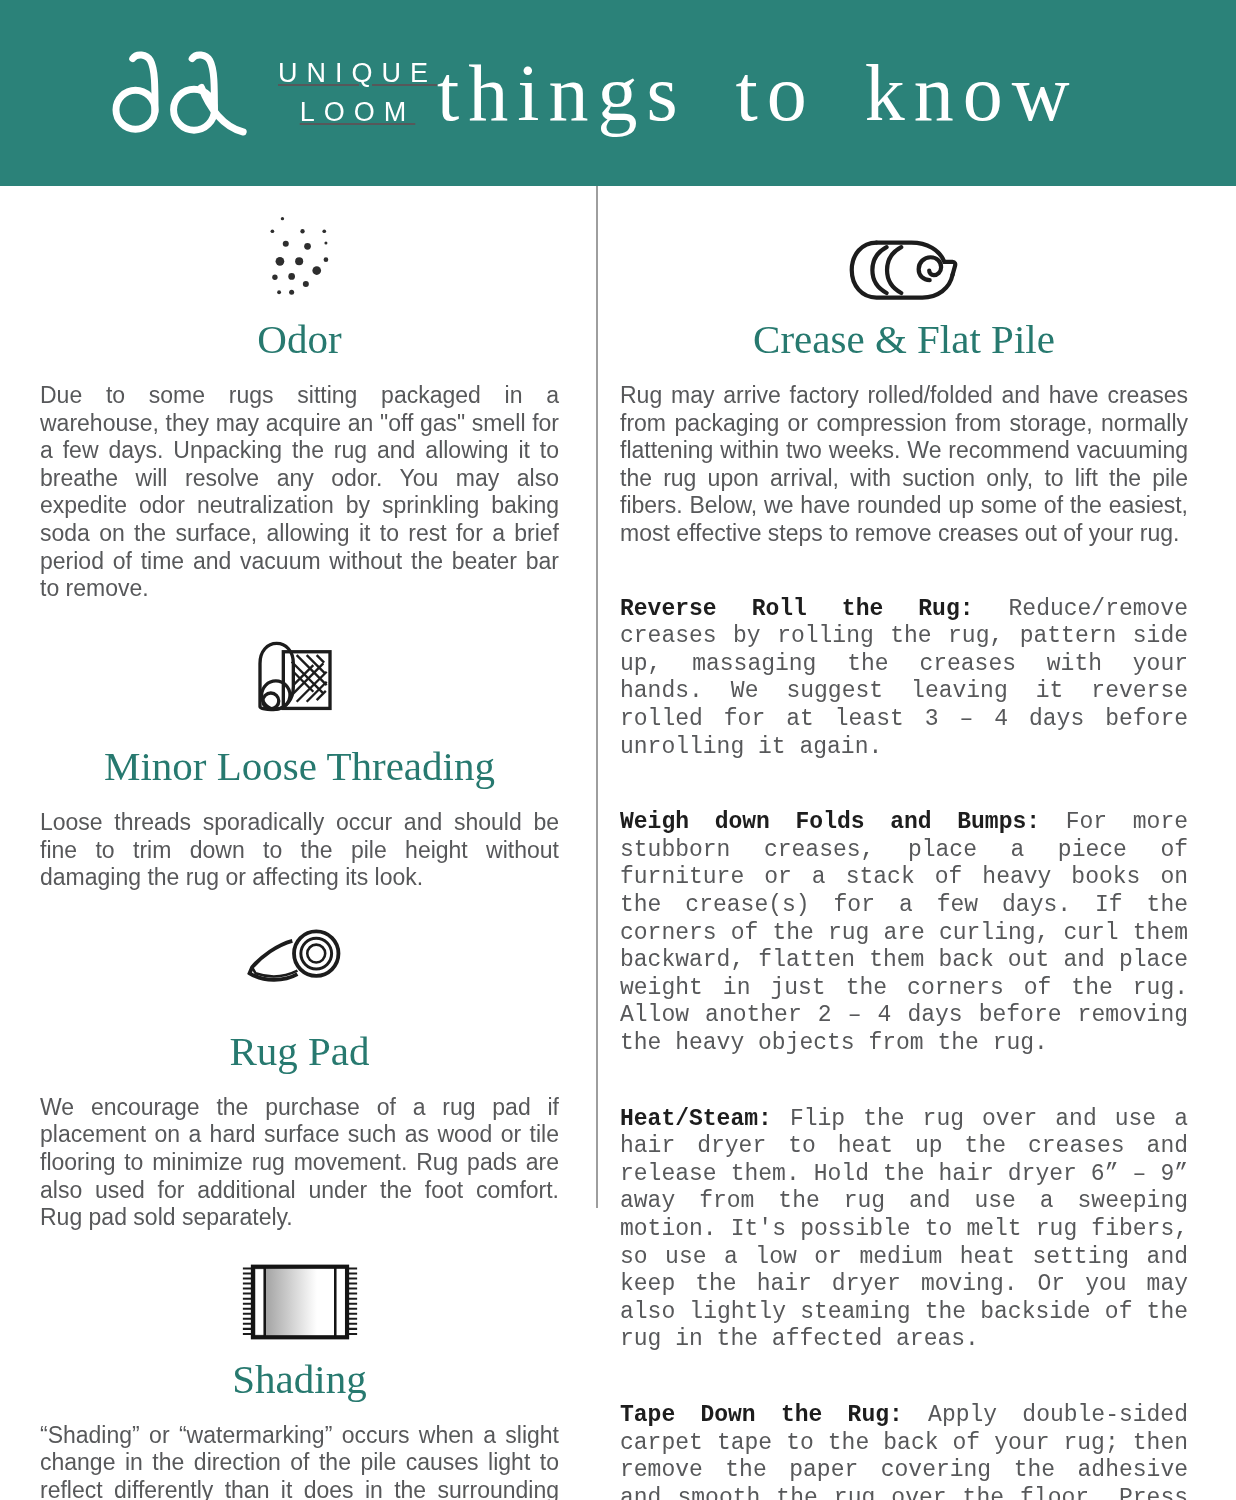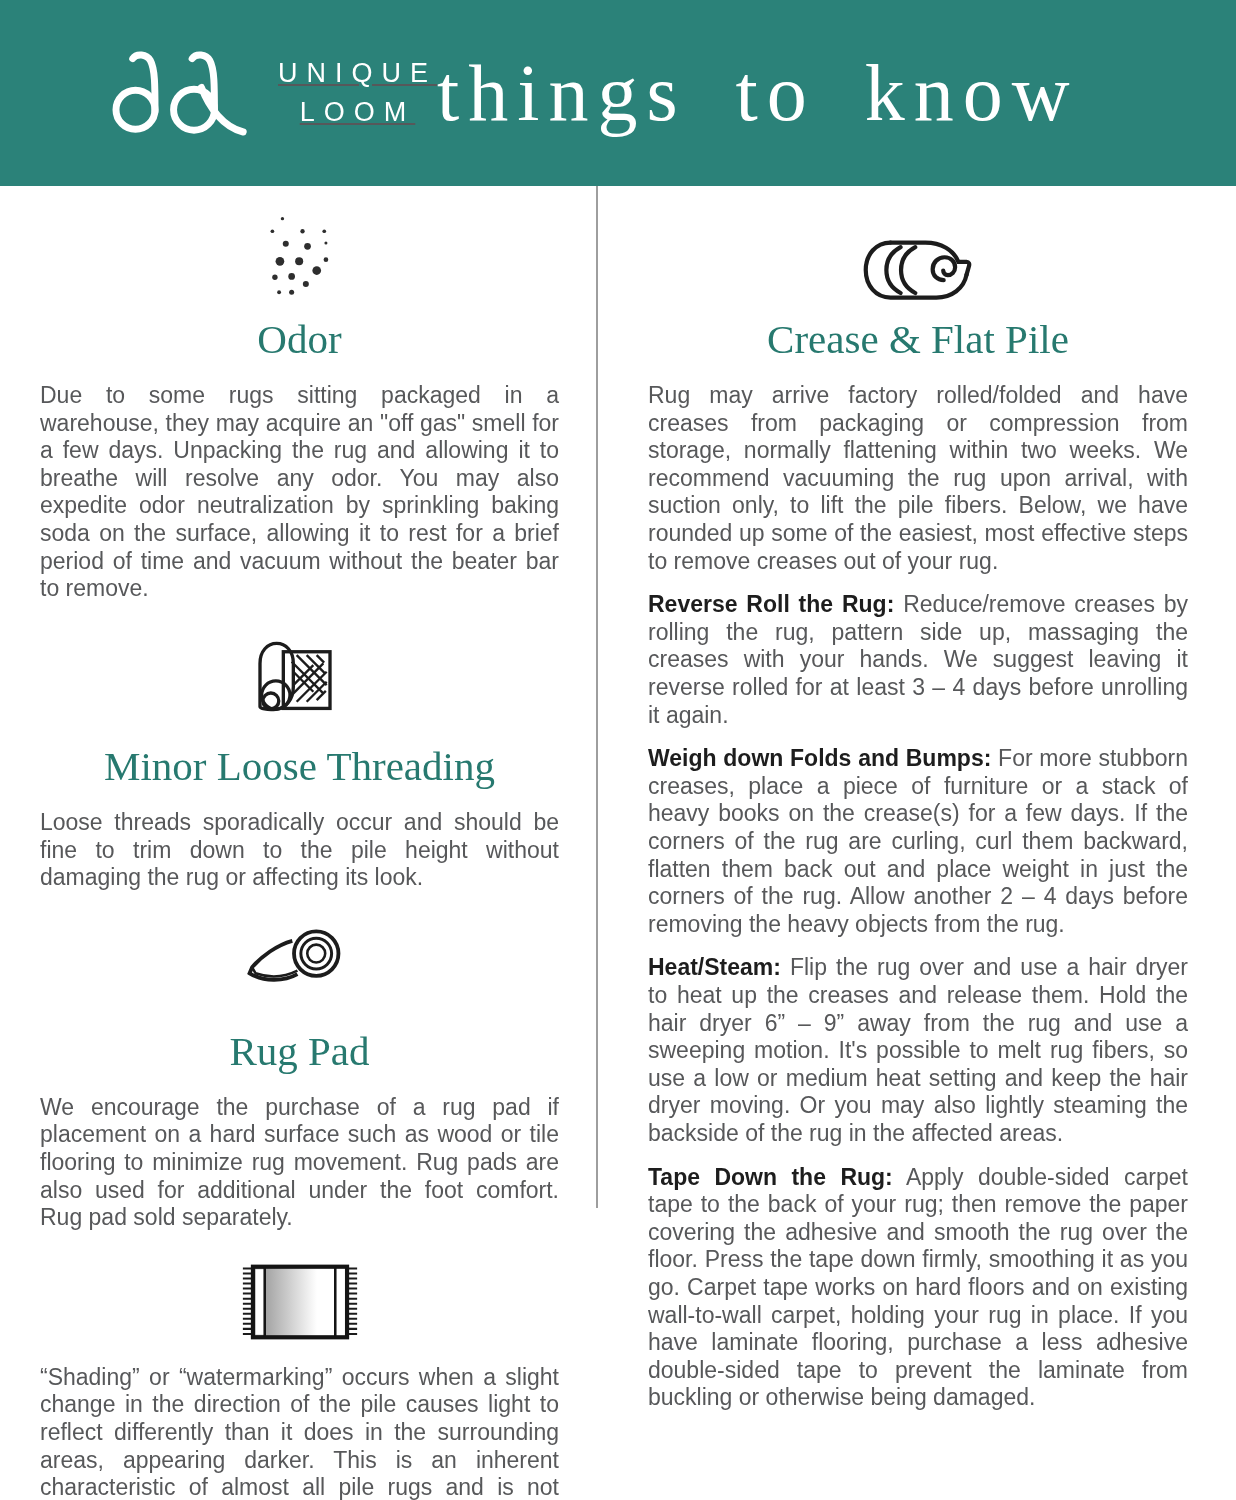--- a/index.html
+++ b/index.html
@@ -21,33 +21,33 @@
     flex:1; text-align:left; color:#ffffff;
     font-family:"Liberation Serif", serif; font-weight:400;
     font-size:80px; letter-spacing:9px; word-spacing:20px;
     padding-right:10px; white-space:nowrap;
   }
 
   
   .content { display:flex; height:1022px; }
   .col { height:100%; }
   .col-left  { width:598px; padding:0 37px 0 40px; border-right:2px solid #9e9e9e; }
-  .col-right { width:636px; padding:0 46px 0 50px; }
+  .col-right { width:636px; padding:0 46px 0 22px; }
 
   .section { text-align:center; }
   .icon-box { display:flex; justify-content:center; align-items:flex-end; }
   .section-title {
     font-family:"Liberation Serif", serif; font-weight:400;
     color:#27796f; font-size:41px; line-height:1.1; margin-top:13px;
   }
   p.body-text {
     margin-top:20px; text-align:justify; text-justify:inter-word;
     font-size:23px; line-height:1.2; color:#57585a;
   }
-  p.tip { margin-top:16px; }
+  p.tip { margin-top:48px;font-family:Liberation Mono, monospace; }
   p.tip strong { color:#1d1d1d; font-weight:700; }
 
   
   .s-odor .icon-box      { padding-top:26px; height:118px; }
   .s-thread .icon-box    { padding-top:30px; height:128px; }
   .s-pad .icon-box       { padding-top:30px; height:124px; }
   .s-shade .icon-box     { padding-top:28px; height:112px; }
   .s-crease .icon-box    { padding-top:52px; height:118px; }
 
   svg .ln { stroke:#1c1c1c; fill:none; }
@@ -159,20 +159,21 @@
             <path d="M2,10 h11 M2,16 h11 M2,22 h11 M2,28 h11 M2,34 h11 M2,40 h11 M2,46 h11 M2,52 h11 M2,58 h11 M2,64 h11 M2,70 h11 M2,76 h11 M2,82 h11 M2,88 h11"></path>
             <path d="M127,10 h11 M127,16 h11 M127,22 h11 M127,28 h11 M127,34 h11 M127,40 h11 M127,46 h11 M127,52 h11 M127,58 h11 M127,64 h11 M127,70 h11 M127,76 h11 M127,82 h11 M127,88 h11"></path>
           </g>
           <rect x="14" y="8" width="112" height="84" fill="url(#shadeGrad)" stroke="#141414" stroke-width="5"></rect>
           <rect x="17" y="11" width="10" height="78" fill="#ffffff"></rect>
           <rect x="113" y="11" width="10" height="78" fill="#ffffff"></rect>
           <line x1="28" y1="9" x2="28" y2="91" stroke="#141414" stroke-width="3"></line>
           <line x1="112" y1="9" x2="112" y2="91" stroke="#141414" stroke-width="3"></line>
         </svg>
       </div>
+      <h2 class="section-title">Shading</h2>
       <p class="body-text">“Shading” or “watermarking” occurs when a slight change in the direction of the pile causes light to reflect differently than it does in the surrounding areas, appearing darker. This is an inherent characteristic of almost all pile rugs and is not considered a defect.</p>
     </div>
 
   </div>
 
   <div class="col col-right">
 
     <div class="section s-crease">
       <div class="icon-box">
         <svg viewBox="0 0 128 72" width="118" height="66" aria-hidden="true">

